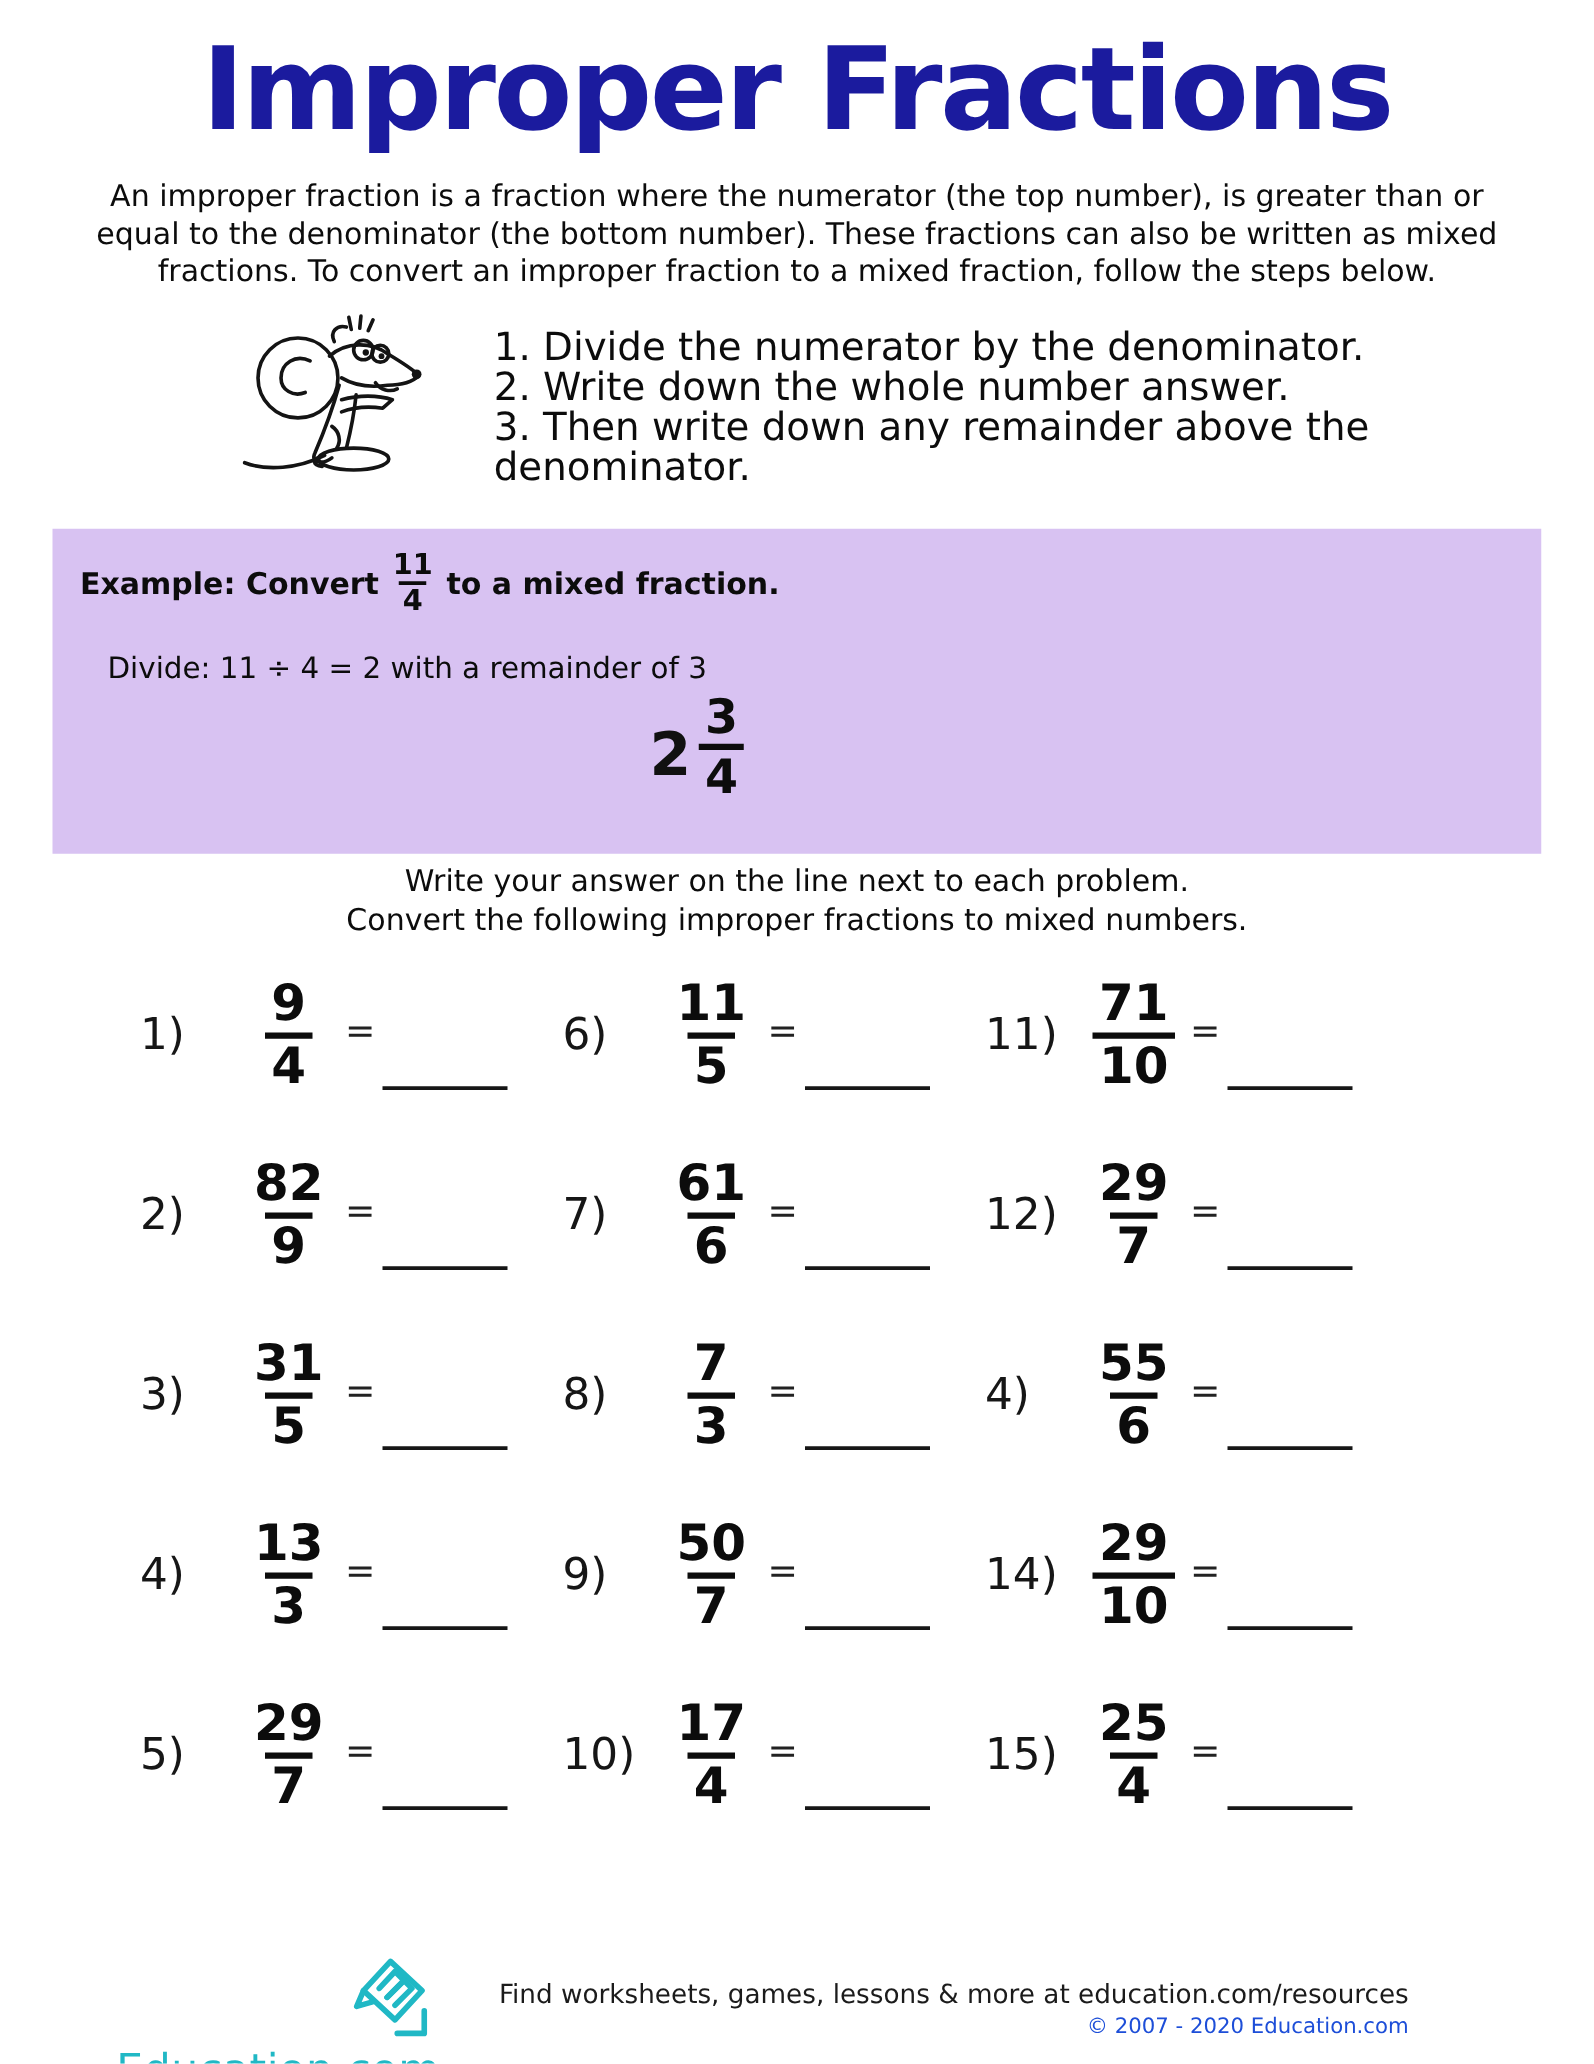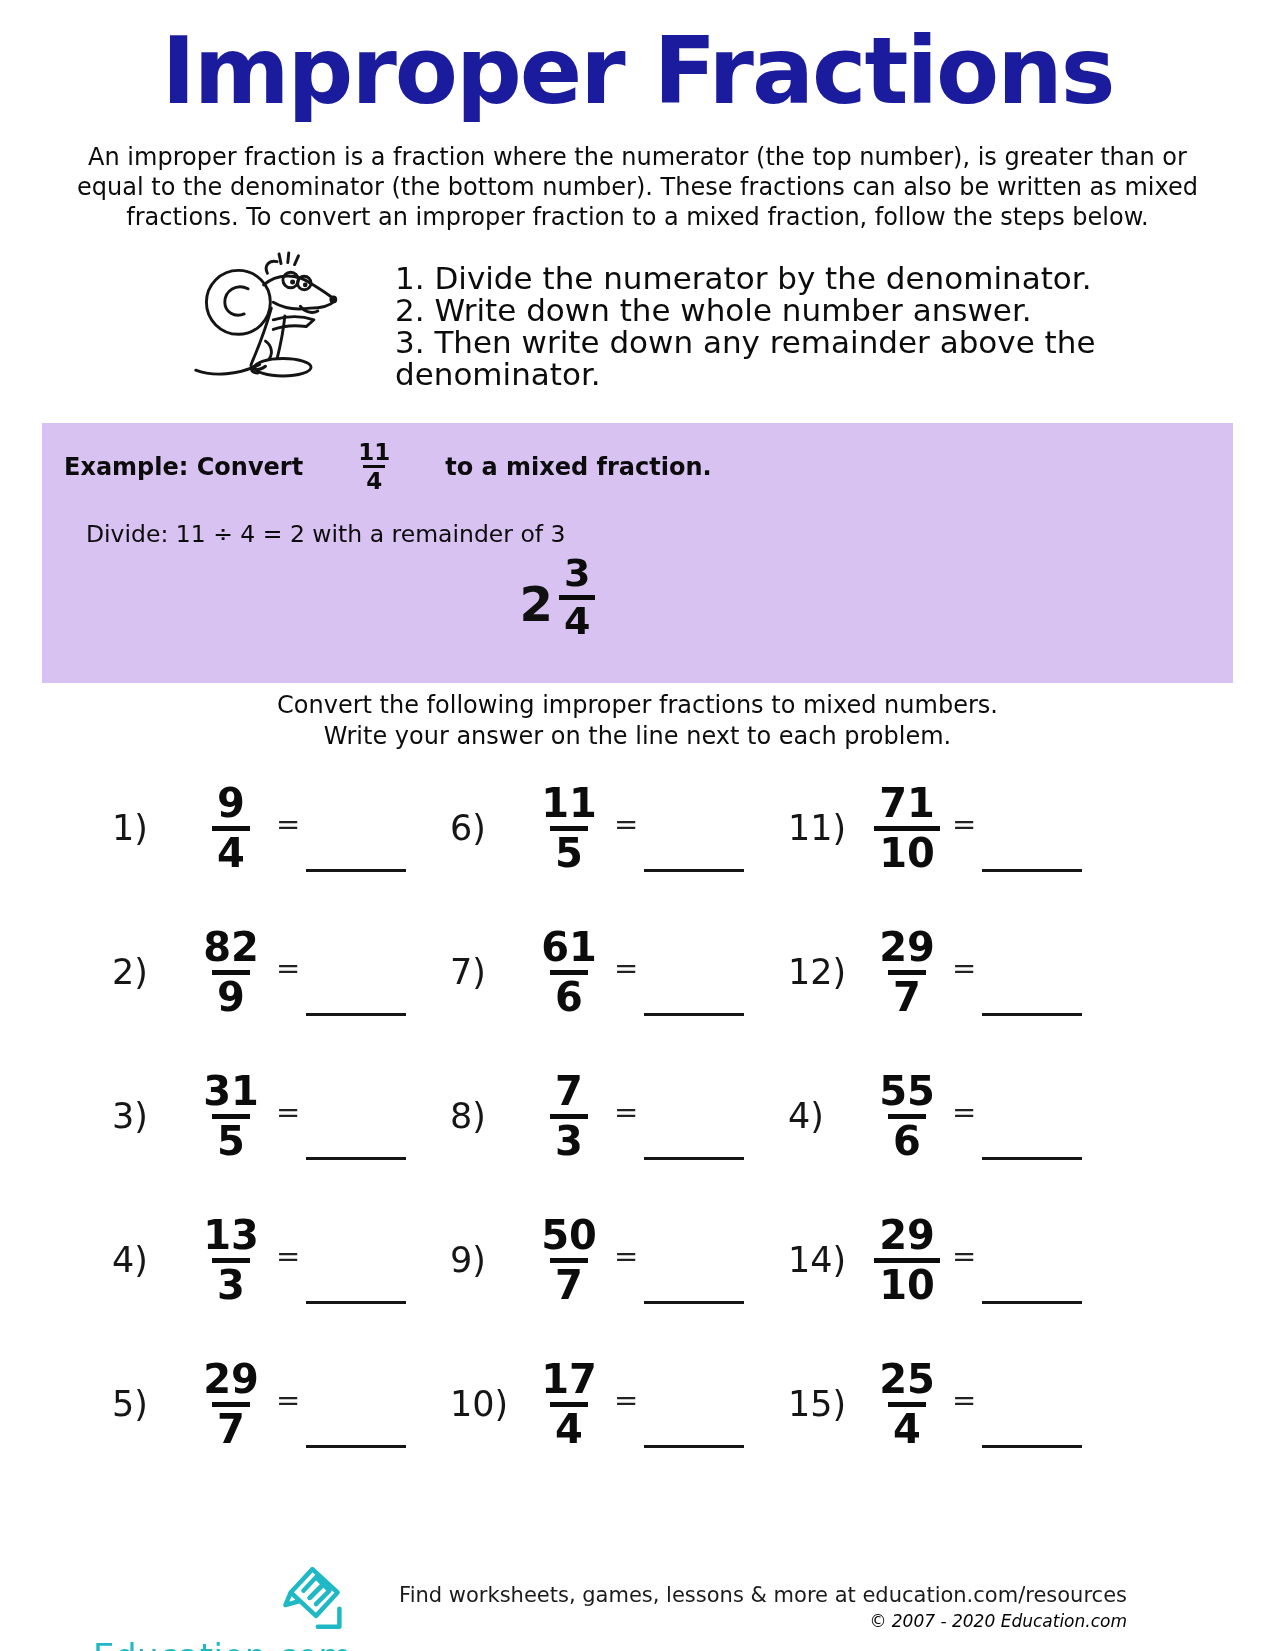--- a/index.html
+++ b/index.html
@@ -21,21 +21,21 @@
   }
   
   .steps-row{position:absolute;top:248px;left:188px;display:flex;align-items:flex-start;}
   .mouse-wrap{width:155px;height:130px;flex:0 0 auto;}
   .steps{margin-left:52px;margin-top:14px;font-size:31px;line-height:32px;color:#0c0c0c;}
   
   .example-box{
     position:absolute;top:423px;left:42px;width:1191px;height:260px;
     background:var(--box-color,#d8c2f2);box-sizing:border-box;padding:16px 22px 0 22px;
   }
-  .ex-line1{display:flex;align-items:center;font-size:24px;font-weight:700;color:#0c0c0c;gap:44px;}
+  .ex-line1{display:flex;align-items:center;font-size:24px;font-weight:700;color:#0c0c0c;}
   .ex-divide{margin-top:26px;margin-left:22px;font-size:23.5px;color:#0c0c0c;}
   .ex-write{margin-top:32px;margin-left:24px;font-size:23.5px;color:#0c0c0c;}
   .ex-result{
     display:flex;justify-content:center;align-items:center;margin-top:4px;
     transform:translateX(-80px);
   }
   .ex-result .whole{font-size:48px;font-weight:700;margin-right:6px;transform:translateY(6px);}
   
   .frac{display:inline-flex;flex-direction:column;align-items:center;font-weight:700;color:#0c0c0c;}
   .frac .num{padding:0 5px;}
@@ -68,21 +68,21 @@
   
   .footer-logo{position:absolute;left:83px;top:1558px;display:flex;align-items:flex-end;flex-direction:column;}
   .logo-text{
     font-size:34px;color:var(--logo-color,#20b8c5);margin-left:10px;margin-bottom:6px;
     letter-spacing:0.5px;
   }
   .footer-right{
     position:absolute;right:148px;top:1582px;text-align:right;
   }
   .footer-find{font-size:21px;color:#1b1b1b;line-height:27px;}
-  .footer-copy{font-size:17px;color:#000000;line-height:24px;font-style:italic;}
+  .footer-copy{font-size:17px;color:#1d4ed8;line-height:24px;}
   svg .ln{fill:none;stroke:#141414;stroke-width:3;stroke-linecap:round;stroke-linejoin:round;}
   svg .fillb{fill:#141414;stroke:none;}
   svg .teal{fill:none;stroke:var(--logo-color,#20b8c5);stroke-width:5;stroke-linecap:round;stroke-linejoin:round;}
 </style>
 </head>
 <body>
 
 <div class="page">
 
   <h1 class="title">Improper Fractions</h1>
@@ -146,22 +146,22 @@
     <div class="ex-result">
       <span class="whole">2</span>
       <span class="frac frac-med">
         <span class="num">3</span>
         <span class="den">4</span>
       </span>
     </div>
   </div>
 
   <div class="instructions">
+    <div>Write your answer on the line next to each problem.</div>
     <div>Convert the following improper fractions to mixed numbers.</div>
-    <div>Write your answer on the line next to each problem.</div>
   </div>
 
   <div class="problems">
 
     <div class="prob">
       <span class="pnum">1)</span>
       <span class="fracbox">
           <span class="frac frac-big">
         <span class="num">9</span>
         <span class="den">4</span>

